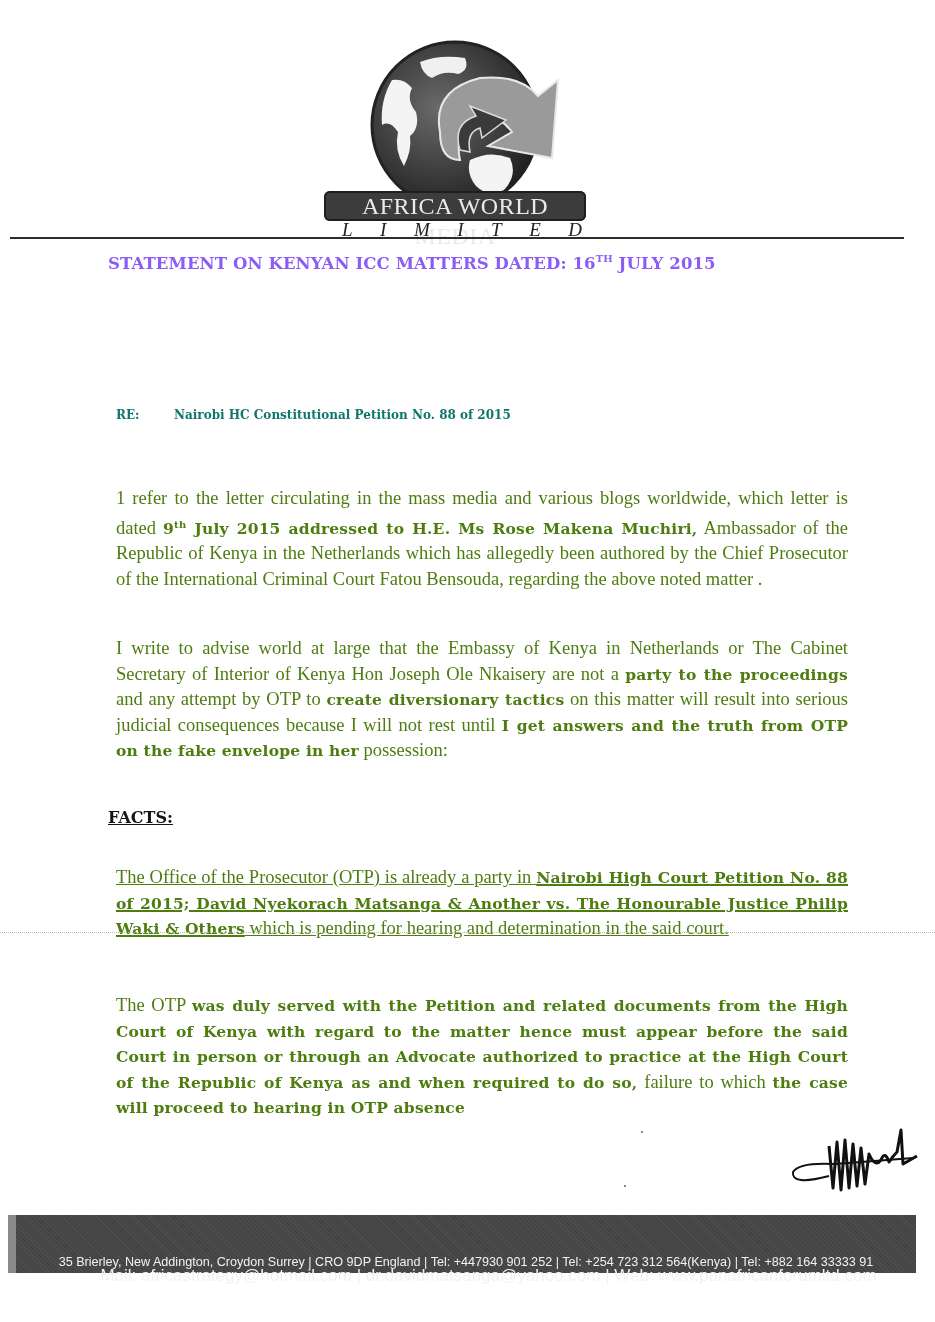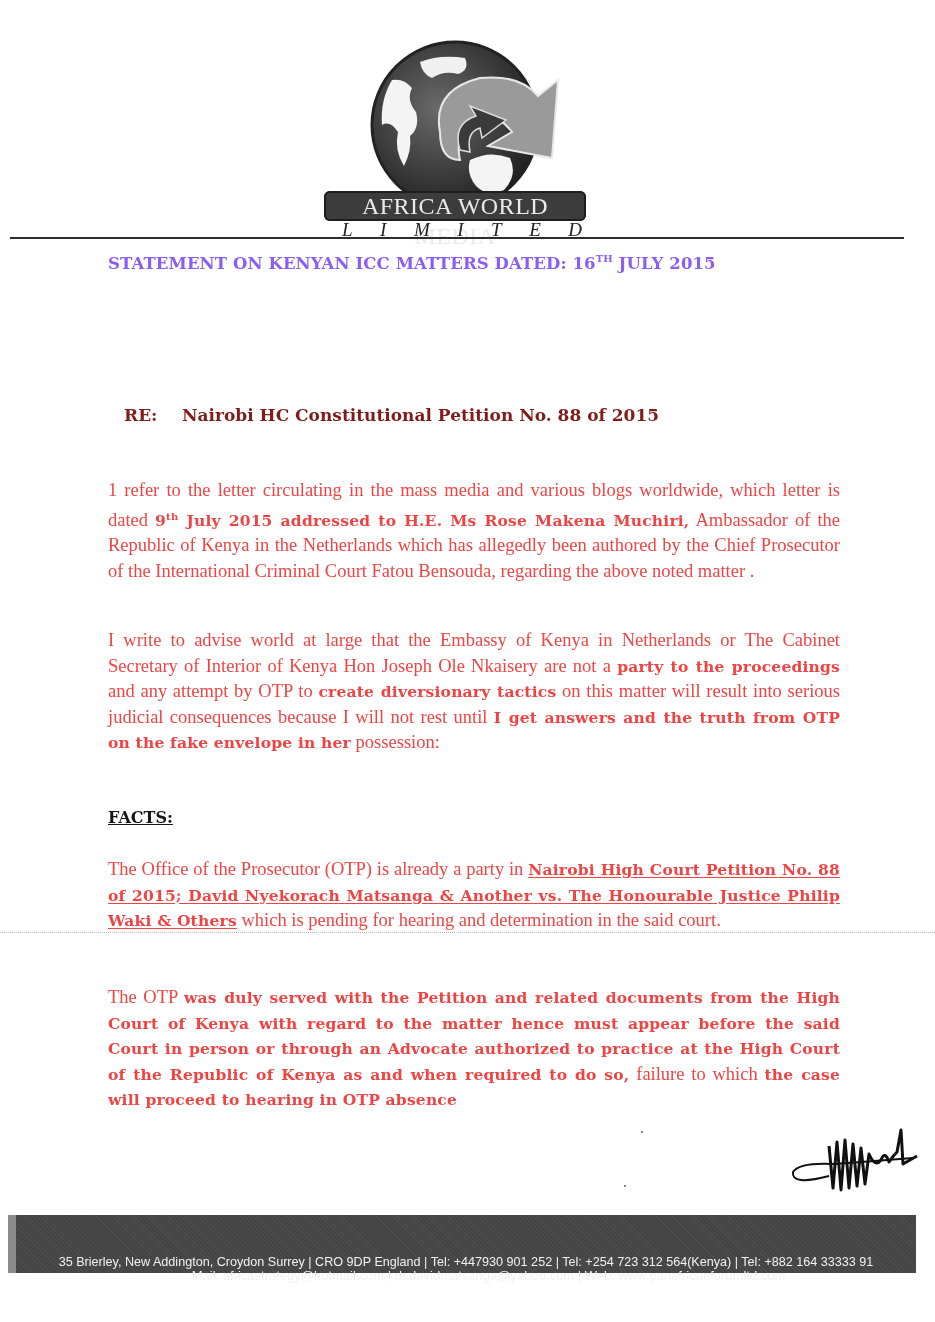--- a/index.html
+++ b/index.html
@@ -21,49 +21,49 @@
     font-family:"Liberation Serif", serif; font-size:19px; color:#222; font-style:italic;
   }
   .head-rule { position:absolute; left:10px; top:237px; width:894px; height:2px; background:#2c2c2c; }
 
   .title {
     position:absolute; left:108px; top:253px; font-family:"DejaVu Serif", serif;
     font-weight:bold; font-size:16.5px; letter-spacing:0.1px; color:#8b5cf6;
   }
   .title sup { font-size:10px; }
 
-  .re-block { position:absolute; left:124px; top:403px; font-family:"DejaVu Serif", serif; font-weight:bold; font-size:17px; line-height:25px; color:#7f1d1d; }
+  .re-block { position:absolute; left:116px; top:403px; font-family:"DejaVu Serif", serif; font-weight:bold; font-size:12px; line-height:25px; color:#0f766e; }
   .re-block .u { text-decoration:underline; text-underline-offset:2px; }
   .re-label { display:inline-block; width:58px; }
 
   .para {
     position:absolute; left:108px; width:732px;
     font-family:"Liberation Serif", serif; font-size:18.5px; line-height:25.5px;
-    text-align:justify; color:#ef4444; margin:0;
+    text-align:justify; color:#4d7c0f; margin:8px;
   }
   .para b { font-family:"DejaVu Serif", serif; font-size:15.5px; letter-spacing:0.2px; }
   .para .u { text-decoration:underline; text-underline-offset:2px; }
   .para sup { font-size:10px; }
 
   .facts { position:absolute; left:108px; top:808px; font-family:"DejaVu Serif", serif; font-weight:bold; font-size:16px; color:#151515;text-decoration:underline; }
 
   .dotted { position:absolute; left:0; top:932px; width:935px; border-top:1px dotted #b9b9b9; }
 
   .signature { position:absolute; left:785px; top:1128px; width:140px; height:70px; }
 
   .footer {
     position:absolute; left:8px; top:1215px; width:908px; height:58px;
     background:#444444;
     background-image: repeating-linear-gradient(45deg, rgba(255,255,255,0.05) 0 1px, transparent 1px 3px);
     border-left:8px solid #8a8a8a;
     box-sizing:border-box;
     color:#f2f2f2; font-family:"Liberation Sans", sans-serif; font-size:12.6px;
     text-align:center; padding-top:40px; line-height:14px;
   }
-  .footer .line2 { font-size:13px;margin-left:45px; }
+  .footer .line2 { font-size:17px;margin-left:45px; }
   .speck { position:absolute; width:2px; height:2px; background:#888; }
 </style>
 </head>
 <body>
 
 <div class="logo">
   <svg width="270" height="160" viewBox="0 0 270 160">
     <defs>
       <radialGradient id="g1" cx="40%" cy="40%" r="65%">
         <stop offset="0%" stop-color="#6a6a6a"></stop>
@@ -97,21 +97,21 @@
 <div class="re-block">
   <div><span class="re-label">RE:</span><span>Nairobi HC Constitutional Petition No. 88 of 2015</span></div>
 </div>
 
 <p class="para" style="top:478px;"><span>1 refer to the letter circulating in the mass media and various blogs worldwide, which letter is dated </span><b><span>9</span><sup>th</sup><span> July 2015 addressed to H.E. Ms Rose Makena Muchiri,</span></b><span> Ambassador of the Republic of Kenya in the Netherlands which has allegedly been authored by the Chief Prosecutor of the International Criminal Court Fatou Bensouda, regarding the above noted matter .</span></p>
 
 <p class="para" style="top:628px;"><span>I write to advise world at large that the Embassy of Kenya in Netherlands or The Cabinet Secretary of Interior of Kenya Hon Joseph Ole Nkaisery are not a </span><b>party to the proceedings</b><span> and any attempt by OTP to </span><b>create diversionary tactics</b><span> on this matter will result into serious judicial consequences because I will not rest until </span><b>I get answers and the truth from OTP on the fake envelope in her</b><span> possession:</span></p>
 
 <div class="facts">FACTS:</div>
 
-<p class="para" style="top:857px;"><span>The Office of the Prosecutor (OTP) is already a party in </span><b class="u">Nairobi High Court Petition No. 88 of 2015; David Nyekorach Matsanga &amp; Another vs. The Honourable Justice Philip Waki &amp; Others</b><span> which is pending for hearing and determination in the said court.</span></p>
+<p class="para" style="top:857px;text-decoration:underline;"><span>The Office of the Prosecutor (OTP) is already a party in </span><b class="u">Nairobi High Court Petition No. 88 of 2015; David Nyekorach Matsanga &amp; Another vs. The Honourable Justice Philip Waki &amp; Others</b><span> which is pending for hearing and determination in the said court.</span></p>
 
 <div class="dotted"></div>
 
 <p class="para" style="top:985px;"><span>The OTP </span><b>was duly served with the Petition and related documents from the High Court of Kenya with regard to the matter hence must appear before the said Court in person or through an Advocate authorized to practice at the High Court of the Republic of Kenya as and when required to do so,</b><span> failure to which </span><b>the case will proceed to hearing in OTP absence</b></p>
 
 <svg class="signature" viewBox="0 0 140 70">
   <path d="M44 48 Q6 58 8 44 Q14 34 50 36 L128 30" fill="none" stroke="#111" stroke-width="2"></path>
   <path d="M44 18 L48 60 L52 14 L56 62 L60 12 L64 60 L68 16 L72 58 L76 20 L80 56 L84 26 Q90 40 96 32 Q100 22 104 34 Q108 28 112 24 L116 2 L118 36 L132 28" fill="none" stroke="#111" stroke-width="3" stroke-linejoin="round"></path>
 </svg>
 

